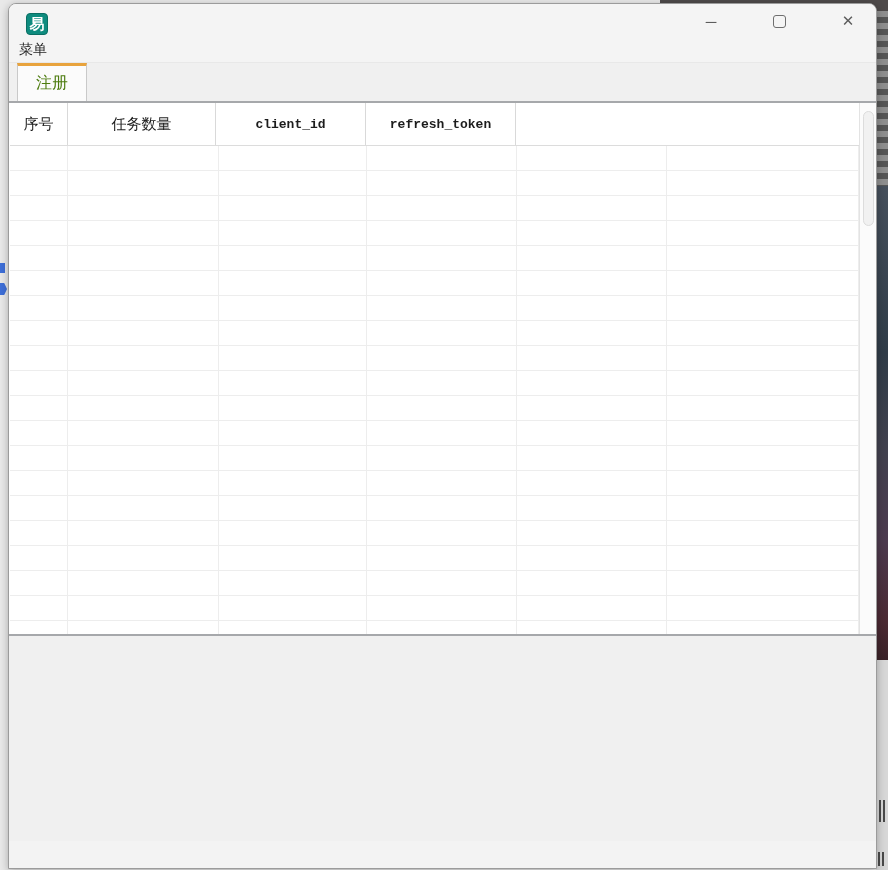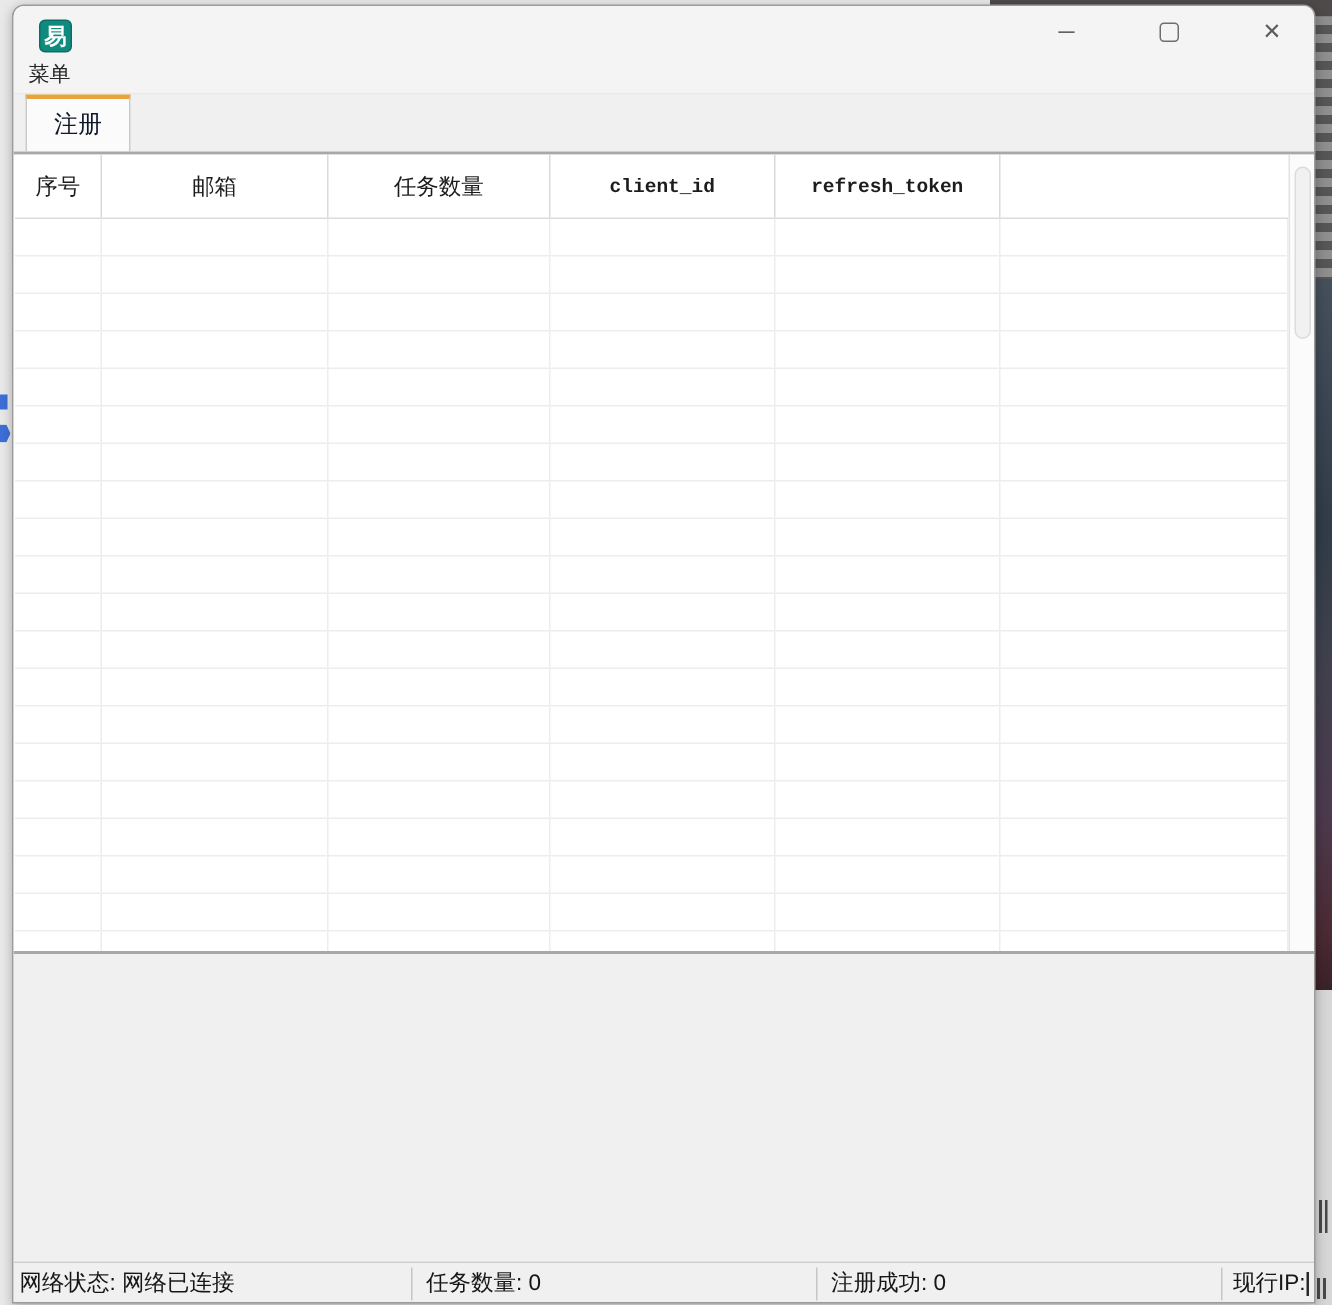--- a/index.html
+++ b/index.html
@@ -40,21 +40,21 @@
   .btn-close { left:816px; }
   .max-glyph { width:13px; height:13px; border:1.5px solid #6e6e6e; border-radius:3px; }
 
   .menubar { position:absolute; left:0; top:33px; width:100%; height:26px; background:#f4f4f4;
     border-bottom:1px solid #e8e8e8; display:flex; align-items:center; }
   .menu-item { padding:0 10px; font-size:14px; color:#262626; }
 
   .tabstrip { position:absolute; left:0; top:59px; width:100%; height:38px; background:#f0f0f0; }
   .tab-active { position:absolute; left:8px; top:0; width:70px; height:38px; background:#fbfbfb;
     border:1px solid #c9c9c9; border-top:3px solid #e8a33d; border-bottom:none;
-    color:#0f172a; font-size:16px; display:flex; align-items:center; justify-content:center; }
+    color:#4d7c0f; font-size:16px; display:flex; align-items:center; justify-content:center; }
 
   
   .table-panel { position:absolute; left:0; top:97px; width:869px; height:535px; background:#ffffff;
     border-top:2px solid #a6a8ab; border-bottom:2px solid #a6a8ab; overflow:hidden; }
   .thead { position:absolute; left:1px; top:0; right:19px; height:43px; display:flex;
     background:#ffffff; border-bottom:1px solid #dcdcdc; }
   .th { display:flex; align-items:center; justify-content:center; font-size:15px; color:#1c1c1c;
     border-right:1px solid #d9d9d9; height:100%; }
   .th.mono { font-family:Liberation Mono, monospace; font-size:13px; font-weight:bold; }
   .tbody { position:absolute; left:1px; top:43px; right:19px; bottom:0; overflow:hidden; }
@@ -111,21 +111,20 @@
     <div class="menu-item">菜单</div>
   </div>
 
   <div class="tabstrip">
     <div class="tab-active">注册</div>
   </div>
 
   <div class="table-panel">
     <div class="thead">
         <div class="th" style="flex: 0 0 58px;">序号</div>
-        <div class="th" style="flex: 0 0 151px;">邮箱</div>
         <div class="th" style="flex: 0 0 148px;">任务数量</div>
         <div class="th mono" style="flex: 0 0 150px;">client_id</div>
         <div class="th mono" style="flex: 0 0 150px;">refresh_token</div>
       </div>
     <div class="tbody">
         <div class="tr">
           <div class="td" style="flex: 0 0 58px;"></div>
           <div class="td" style="flex: 0 0 151px;"></div>
           <div class="td" style="flex: 0 0 148px;"></div>
           <div class="td" style="flex: 0 0 150px;"></div>
@@ -300,26 +299,14 @@
     
     
 
     
     
 
     
     
   </div>
 
-  <div class="statusbar">
-    <div class="sb-panel" style="left:4px;  width:260px;">网络状态: 网络已连接</div>
-    <div class="sb-sep" style="left:265px;"></div>
-    <div class="sb-panel" style="left:275px; width:255px;">任务数量: 0</div>
-    <div class="sb-sep" style="left:535px;"></div>
-    <div class="sb-panel" style="left:545px; width:255px;">注册成功: 0</div>
-    <div class="sb-sep" style="left:805px;"></div>
-    <div class="sb-panel" style="left:813px; width:56px;">
-      <span>现行IP:</span>
-      <span class="partial-glyph"></span>
-    </div>
-  </div>
 
 </div>
 
 </body></html>

